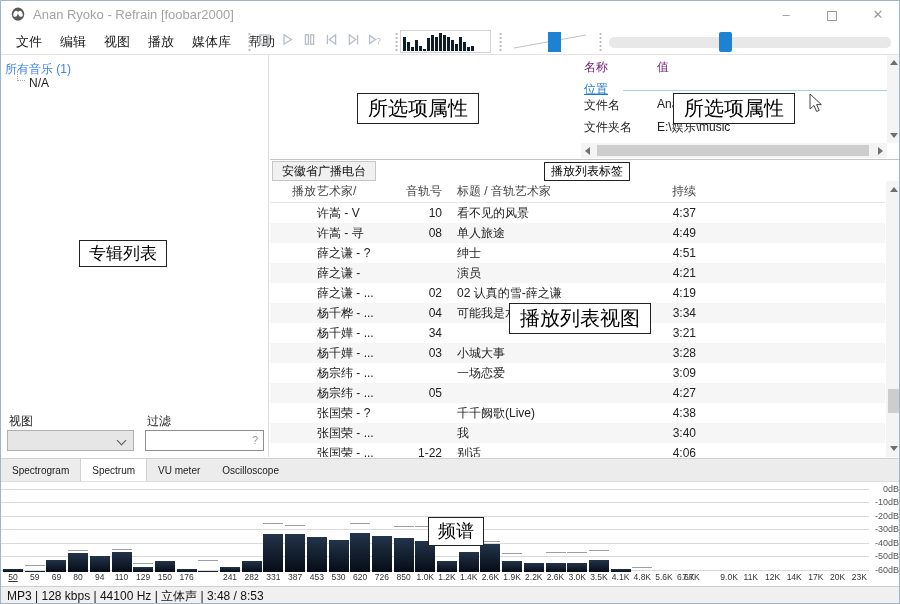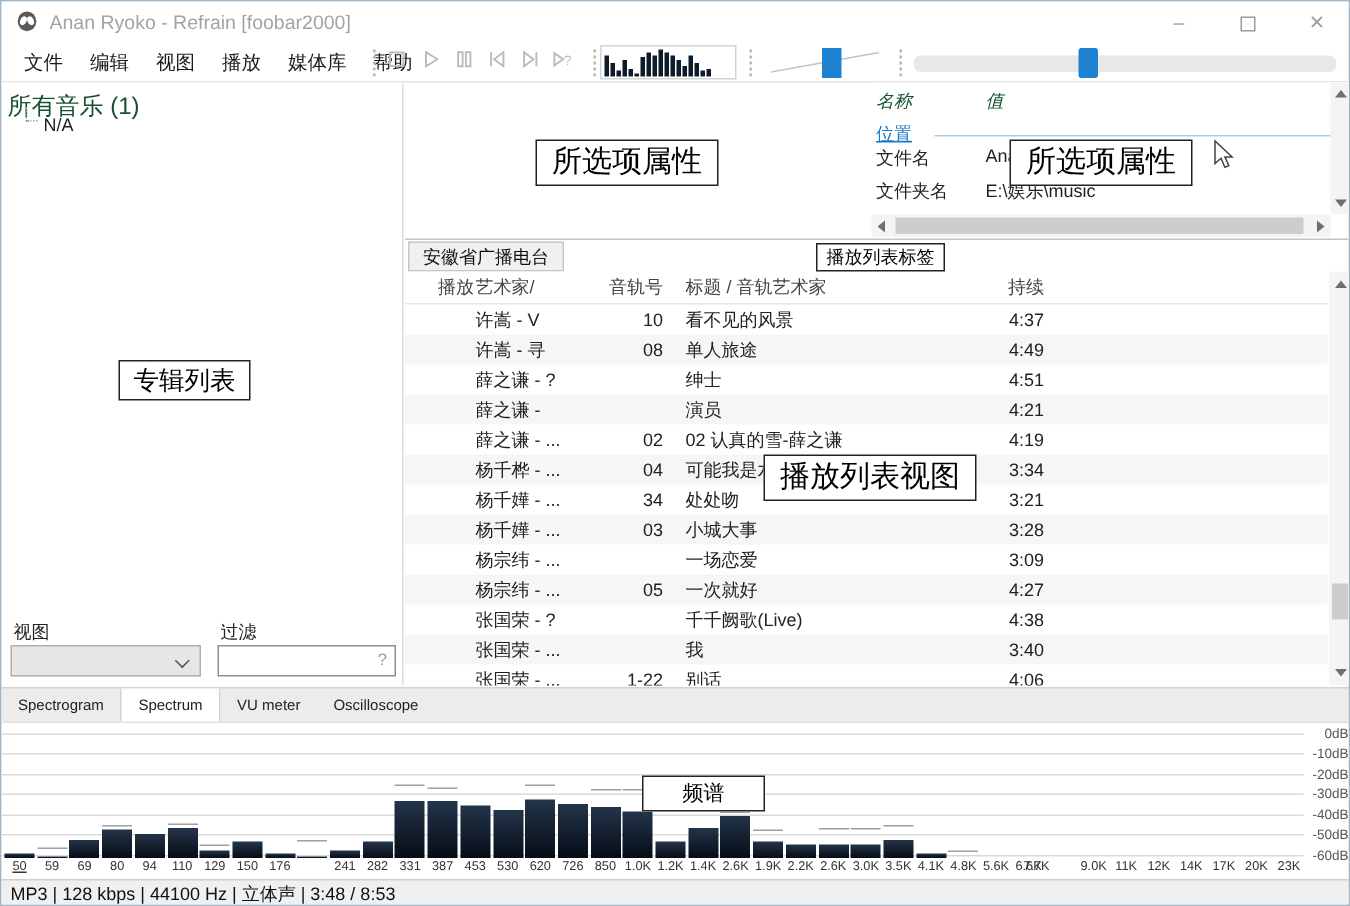--- a/index.html
+++ b/index.html
@@ -25,30 +25,30 @@
     background-size:3px 4px;}
   .pbtn{position:absolute;top:31px;width:20px;height:20px;}
   .minispec{position:absolute;left:399px;top:29px;width:91px;height:23px;border:1px solid #d4d4d4;background:#fff;display:flex;align-items:flex-end;gap:1px;padding:1px 2px;}
   .minibar{width:3px;background:#0e1b2b;}
   .volwidget{position:absolute;left:505px;top:29px;width:88px;height:23px;}
   .volhandle{position:absolute;left:547px;top:31px;width:13px;height:20px;background:#1e82d2;}
   .seektrack{position:absolute;left:608px;top:36px;width:282px;height:11px;background:#e8e8e8;border-radius:5px;}
   .seekhandle{position:absolute;left:718px;top:31px;width:13px;height:20px;background:#1e82d2;border-radius:2px;}
   
   .left-panel{position:absolute;left:0;top:54px;width:268px;height:402px;background:#fff;border-right:1px solid #dcdcdc;}
-  .tree-root{position:absolute;left:4px;top:6px;font-size:16px;color:#14532d;}
+  .tree-root{position:absolute;left:4px;top:6px;font-size:12px;color:#3b82f6;}
   .tree-elbow{position:absolute;left:16px;top:16px;width:8px;height:10px;border-left:1px dotted #a8a8a8;border-bottom:1px dotted #a8a8a8;}
   .tree-child{position:absolute;left:28px;top:21px;font-size:12px;color:#222;}
   .fld-label{position:absolute;font-size:12px;color:#222;}
   .dropdown{position:absolute;left:6px;top:375px;width:127px;height:21px;background:#e6e6e6;border:1px solid #b0b0b0;}
   .dd-chev{position:absolute;right:8px;top:6px;width:7px;height:7px;border-right:1.5px solid #555;border-bottom:1.5px solid #555;transform:rotate(45deg);}
   .filter-input{position:absolute;left:144px;top:375px;width:119px;height:21px;background:#fff;border:1px solid #8f8f8f;font-size:11px;color:#9a9a9a;text-align:right;padding:0 5px;line-height:19px;}
   
   .props{position:absolute;left:580px;top:54px;width:320px;height:104px;background:#fff;font-size:12px;}
-  .prop-head{position:absolute;top:4px;color:#14532d;font-style:italic;}
+  .prop-head{position:absolute;top:4px;color:#701a75;}
   .prop-group{position:absolute;left:3px;top:26px;color:#1878c8;text-decoration:underline;}
   .prop-rule{position:absolute;left:42px;top:35px;width:266px;height:1px;background:#a9cfe9;}
   .prop-row{position:absolute;left:0;width:300px;height:20px;}
   .p-name{position:absolute;left:3px;color:#222;}
   .p-val{position:absolute;left:76px;color:#222;}
   
   .vsb{position:absolute;background:#f4f4f4;}
   .sb-arrow{position:absolute;left:50%;transform:translateX(-50%);width:0;height:0;}
   .tri-up{border-left:4px solid transparent;border-right:4px solid transparent;border-bottom:5px solid #6f6f6f;}
   .tri-down{border-left:4px solid transparent;border-right:4px solid transparent;border-top:5px solid #6f6f6f;}
@@ -83,21 +83,21 @@
   .freq-label{position:absolute;top:89px;width:22px;text-align:center;font-size:8.5px;color:#333;}
   
   .statusbar{position:absolute;left:0;top:585px;width:900px;height:19px;background:#f0f0f0;border-top:1px solid #cfcfcf;font-size:12px;line-height:18px;padding-left:6px;color:#111;}
   
   .ov{position:absolute;background:#fff;border:1px solid #222;color:#000;white-space:nowrap;z-index:60;line-height:1.25;}
   #ov-props1{left:356px;top:92px;font-size:20px;padding:2px 10px;}
   #ov-props2{left:672px;top:92px;font-size:20px;padding:2px 10px;}
   #ov-album{left:78px;top:239px;font-size:17px;padding:2px 9px;}
   #ov-plview{left:508px;top:302px;font-size:20px;padding:2px 10px;}
   #ov-pltabs{left:543px;top:161px;font-size:12px;padding:1px 6px;}
-  #ov-spectrum{left:427px;top:516px;font-size:14px;padding:2px 26px;}
+  #ov-spectrum{left:427px;top:516px;font-size:18px;padding:2px 9px;}
   .cursor{position:absolute;left:808px;top:92px;z-index:70;}
 </style>
 </head>
 <body>
 
 <div class="titlebar">
   <svg class="app-icon" viewBox="0 0 16 16">
     <ellipse cx="8" cy="7.2" rx="6.2" ry="6.6" fill="#5a5a5a"></ellipse>
     <ellipse cx="5.6" cy="6.8" rx="2.1" ry="3.1" fill="#fff" transform="rotate(24 5.6 6.8)"></ellipse>
     <ellipse cx="10.4" cy="6.8" rx="2.1" ry="3.1" fill="#fff" transform="rotate(-24 10.4 6.8)"></ellipse>
@@ -266,42 +266,40 @@
         <span class="c-play"></span>
         <span class="c-artist">杨千桦 - ...</span>
         <span class="c-track">04</span>
         <span class="c-title">可能我是水</span>
         <span class="c-dur">3:34</span>
       </div>
       <div class="pl-row">
         <span class="c-play"></span>
         <span class="c-artist">杨千嬅 - ...</span>
         <span class="c-track">34</span>
-        <span class="c-title">处处吻</span>
         <span class="c-dur">3:21</span>
       </div>
       <div class="pl-row alt">
         <span class="c-play"></span>
         <span class="c-artist">杨千嬅 - ...</span>
         <span class="c-track">03</span>
         <span class="c-title">小城大事</span>
         <span class="c-dur">3:28</span>
       </div>
       <div class="pl-row">
         <span class="c-play"></span>
         <span class="c-artist">杨宗纬 - ...</span>
         <span class="c-track"></span>
         <span class="c-title">一场恋爱</span>
         <span class="c-dur">3:09</span>
       </div>
       <div class="pl-row alt">
         <span class="c-play"></span>
         <span class="c-artist">杨宗纬 - ...</span>
         <span class="c-track">05</span>
-        <span class="c-title">一次就好</span>
         <span class="c-dur">4:27</span>
       </div>
       <div class="pl-row">
         <span class="c-play"></span>
         <span class="c-artist">张国荣 - ?</span>
         <span class="c-track"></span>
         <span class="c-title">千千阙歌(Live)</span>
         <span class="c-dur">4:38</span>
       </div>
       <div class="pl-row alt">

